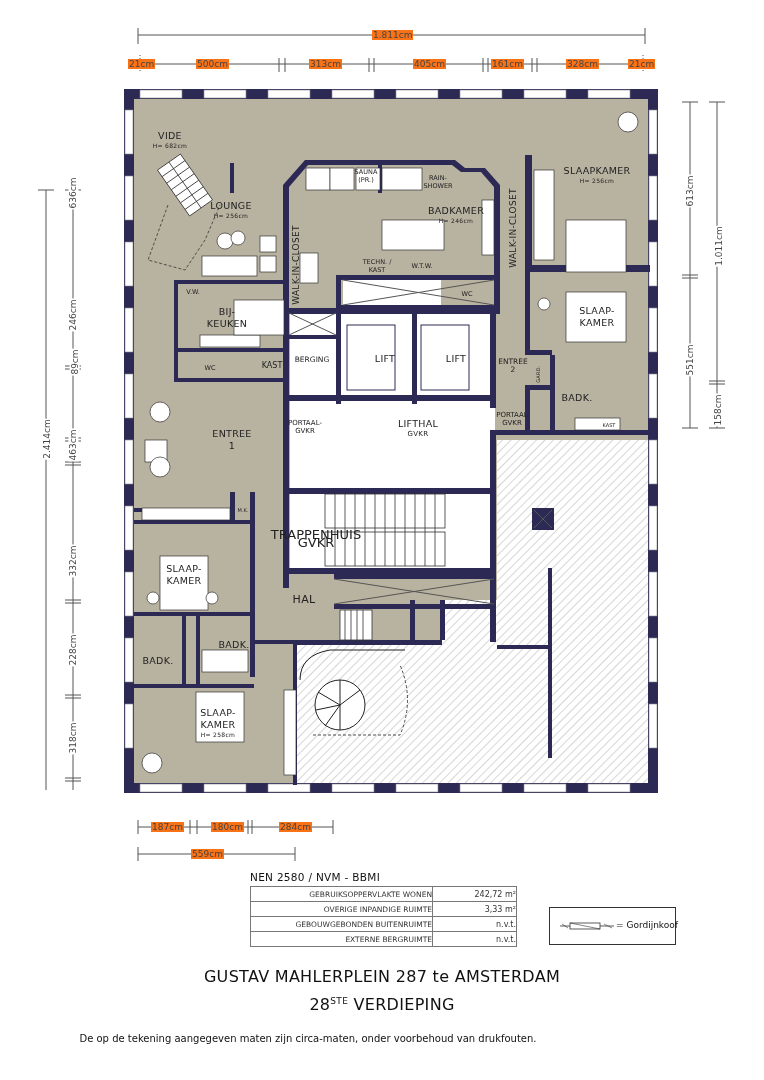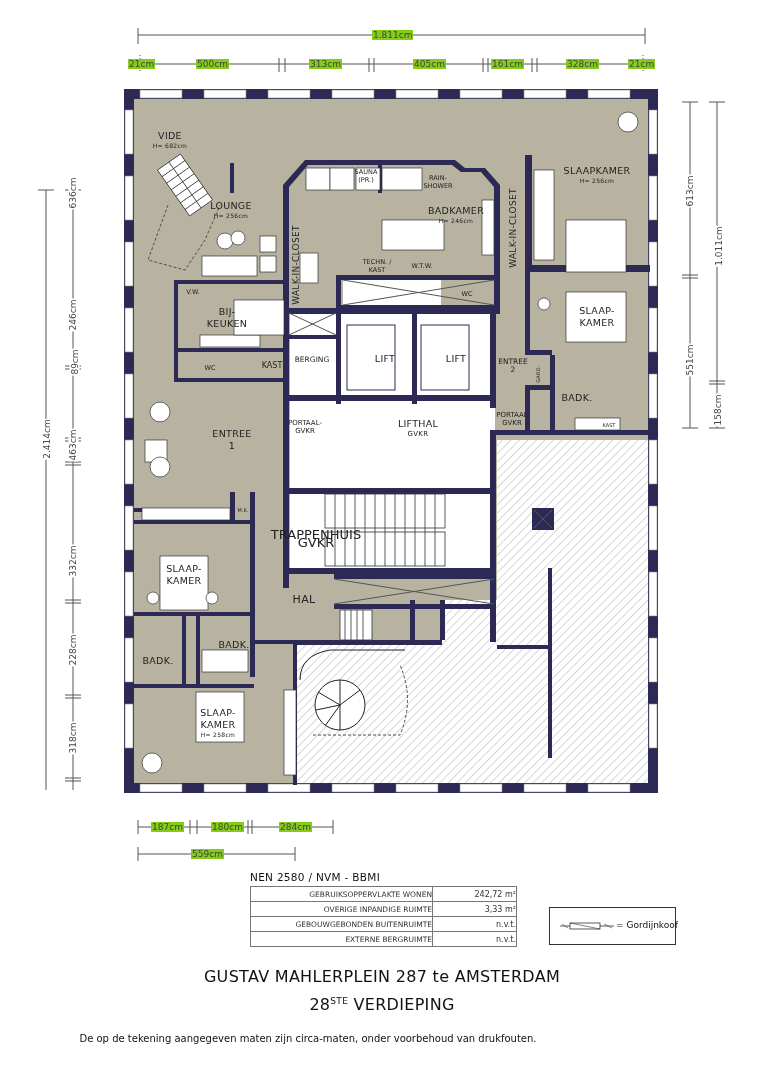--- a/index.html
+++ b/index.html
@@ -1,18 +1,18 @@
 <!DOCTYPE html>
 <html><head>
 <meta charset="utf-8">
 <style>
   html,body{margin:0;padding:0;background:#fff;}
   body{width:764px;height:1080px;position:relative;overflow:hidden;font-family:"DejaVu Sans",sans-serif;color:#222;}
   .abs{position:absolute;}
-  .dimtxt{position:absolute;font-size:9px;color:#444;background:#84cc16;padding:0 1px;white-space:nowrap;line-height:10px;}
+  .dimtxt{position:absolute;font-size:9px;color:#444;background:#f97316;padding:0 1px;white-space:nowrap;line-height:10px;}
   .vtxt{position:absolute;font-size:9px;color:#444;background:#fff;white-space:nowrap;transform:rotate(-90deg);transform-origin:center center;line-height:10px;padding:0 1px;}
   .room-label{position:absolute;font-size:9.5px;color:#222;text-align:center;line-height:12px;white-space:nowrap;transform:translate(-50%,-50%);letter-spacing:0.3px;}
   .room-label .sub{display:block;font-size:6px;line-height:8px;}
   .small-label{position:absolute;font-size:6.5px;color:#222;text-align:center;line-height:8px;white-space:nowrap;transform:translate(-50%,-50%);}
   .vert-label{position:absolute;font-size:9px;color:#222;white-space:nowrap;transform:translate(-50%,-50%) rotate(-90deg);letter-spacing:0.3px;}
   table.nen{position:absolute;left:250px;top:886px;width:267px;border-collapse:collapse;font-size:7.5px;}
   table.nen td{border:1px solid #777;height:14px;text-align:right;padding:0;color:#333;}
   table.nen td.v{width:83px;font-size:8px;}
   .nen-title{position:absolute;left:250px;top:871px;font-size:10.5px;font-weight:normal;color:#111;letter-spacing:0.3px;}
   .legend{position:absolute;left:549px;top:907px;width:125px;height:36px;border:1px solid #333;}

